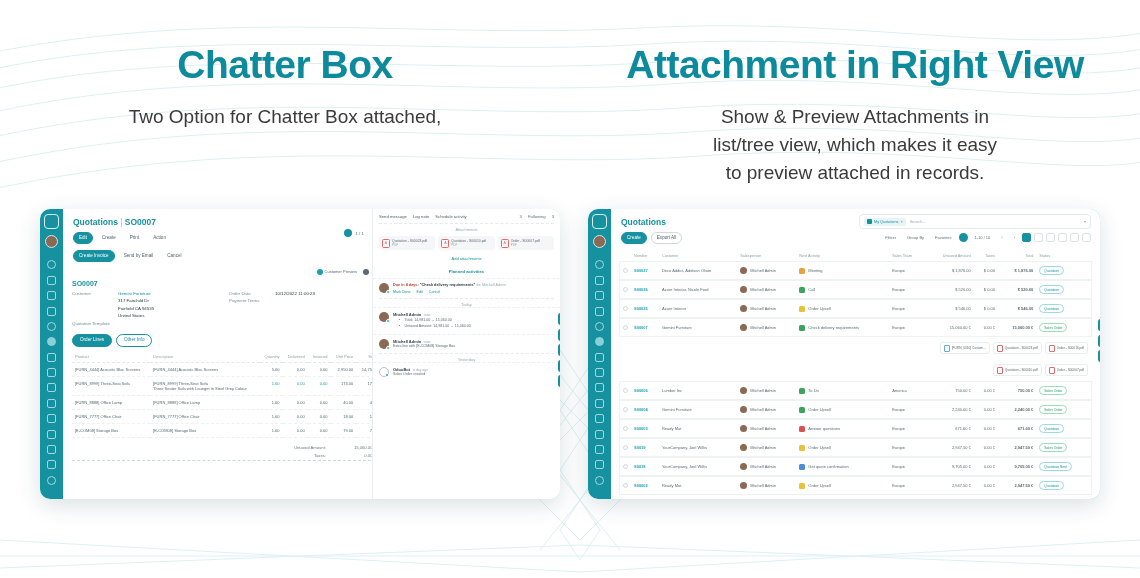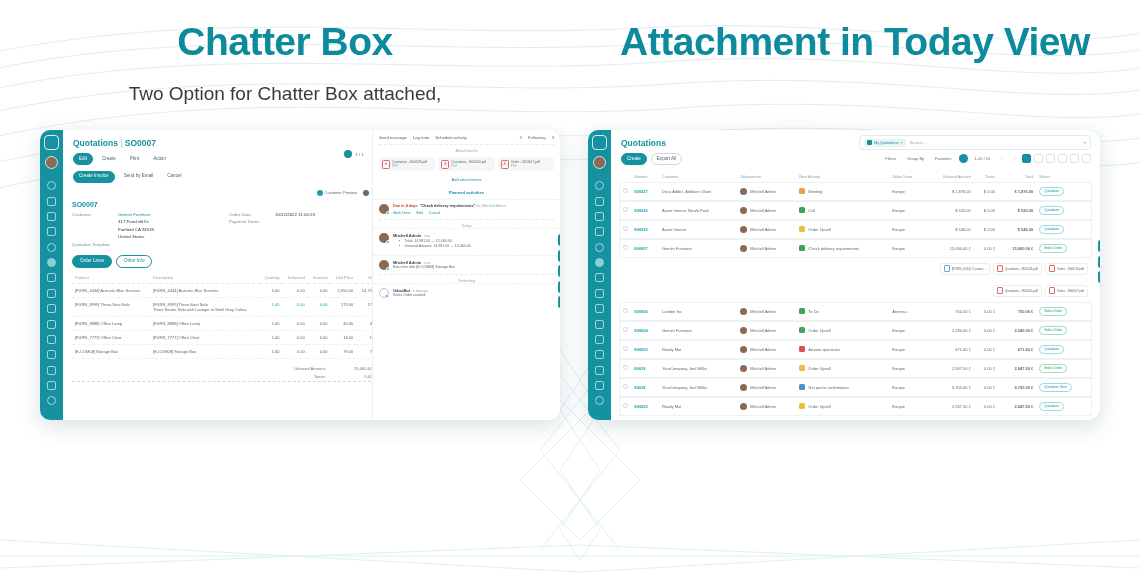--- a/index.html
+++ b/index.html
@@ -4,21 +4,21 @@
 <style>
   * { box-sizing: border-box; }
   html, body { margin:0; padding:0; }
   body {
     width:1140px; height:578px; overflow:hidden;
     background:#ffffff;
     font-family:"Liberation Sans", sans-serif;
     position:relative;
   }
   .bg-waves { position:absolute; inset:0; z-index:0; pointer-events:none; }
-  .headings { position:relative; z-index:2; display:flex; padding-top:21px; }
+  .headings { position:relative; z-index:2; display:flex; padding-top:44px; }
   .head-col { width:570px; text-align:center; }
   .head-title {
     color:#0d8a9c; font-size:39px; font-weight:bold; letter-spacing:-0.5px;
     line-height:1.1; margin:0 0 16px 0;
   }
   .head-sub { color:#3b3b3b; font-size:19px; line-height:1.48; }
   .mockups { position:relative; z-index:2; margin-top:22px; height:300px; }
 
   
   .win {
@@ -186,21 +186,26 @@
 </svg>
 
 <div class="headings">
   <div class="head-col">
     <div class="head-title">Chatter Box</div>
     <div class="head-sub">
       <div>Two Option for Chatter Box attached,</div>
     </div>
   </div>
   <div class="head-col">
-    <div class="head-title">Attachment in Today View</div>
+    <div class="head-title">Attachment in Right View</div>
+    <div class="head-sub">
+      <div>Show &amp; Preview Attachments in</div>
+      <div>list/tree view, which makes it easy</div>
+      <div>to preview attached in records.</div>
+    </div>
   </div>
 </div>
 
 <div class="mockups">
 
   <div class="win win-left">
     <div class="sidebar">
       <div class="sb-logo"></div>
       <div class="sb-avatar"></div>
       <div class="sb-ico r"></div>

